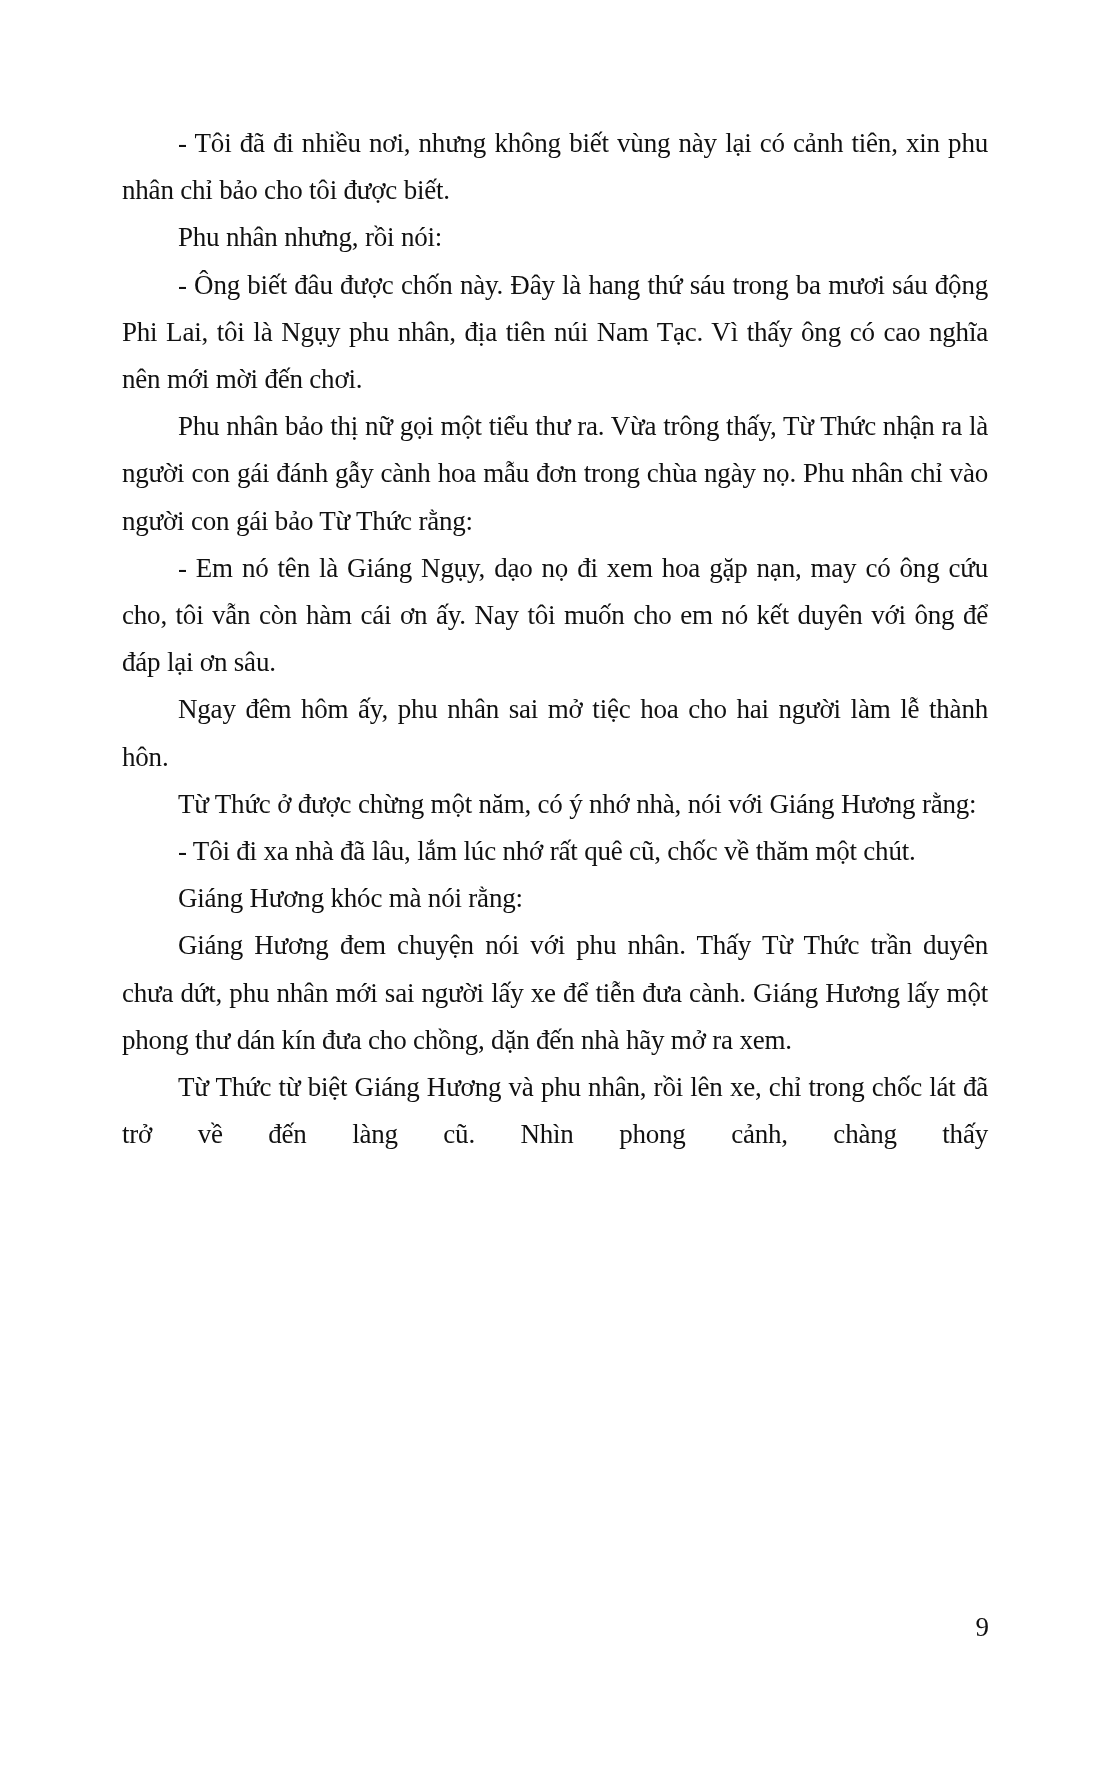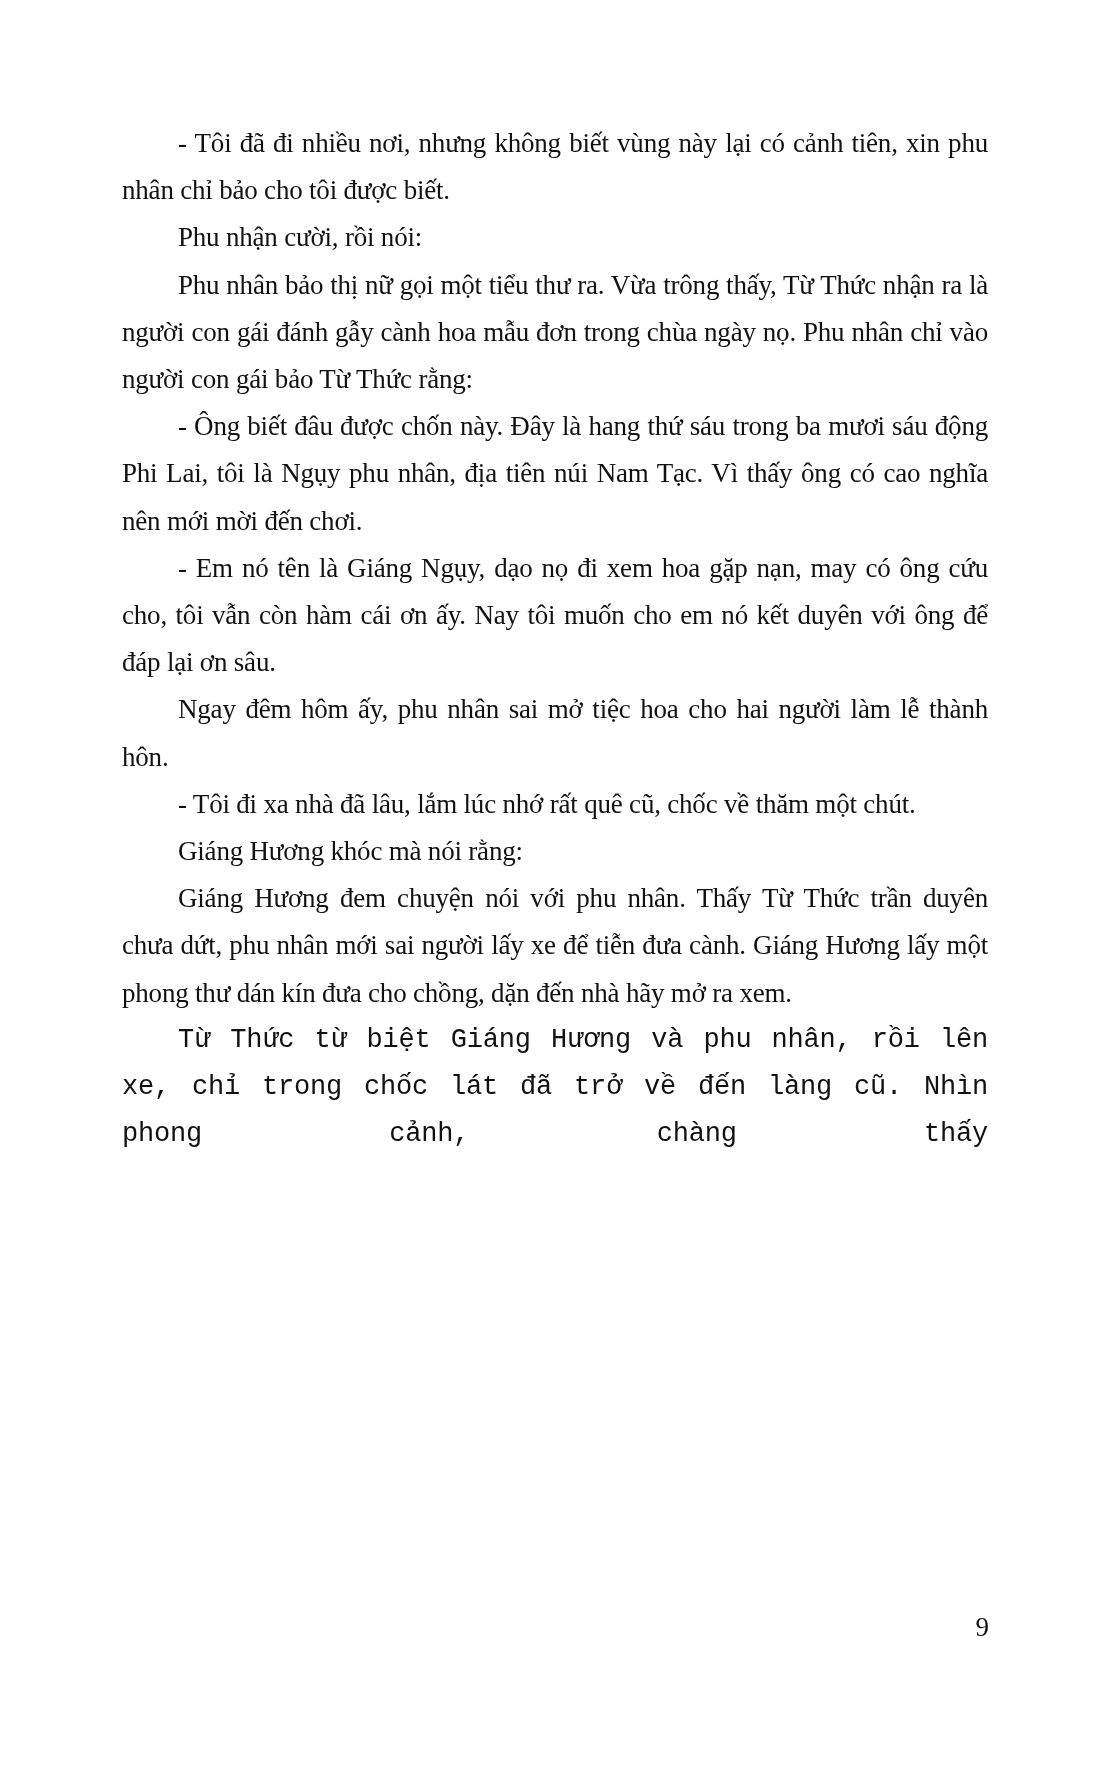--- a/index.html
+++ b/index.html
@@ -32,42 +32,42 @@
     .para {
       margin: 0;
       font-size: 27px;
       line-height: 47.2px;
       text-align: justify;
       text-indent: 56px;
       letter-spacing: -0.2px;
     }
     .para.last-cut {
       text-align-last: justify;
-      font-family: Liberation Mono, monospace;
     }
     .page-number {
       position: absolute;
       left: 955px;
       top: 1612px;
       width: 30px;
       text-align: right;
       font-size: 27px;
       line-height: 30px;
     }
   </style>
 </head>
 <body>
 
 <div class="page">
   <div class="text-block">
     <p class="para">- Tôi đã đi nhiều nơi, nhưng không biết vùng này lại có cảnh tiên, xin phu nhân chỉ bảo cho tôi được biết.</p>
-    <p class="para">Phu nhận cười, rồi nói:</p>
+    <p class="para">Phu nhân nhưng, rồi nói:</p>
+    <p class="para">- Ông biết đâu được chốn này. Đây là hang thứ sáu trong ba mươi sáu động Phi Lai, tôi là Ngụy phu nhân, địa tiên núi Nam Tạc. Vì thấy ông có cao nghĩa nên mới mời đến chơi.</p>
     <p class="para">Phu nhân bảo thị nữ gọi một tiểu thư ra. Vừa trông thấy, Từ Thức nhận ra là người con gái đánh gẫy cành hoa mẫu đơn trong chùa ngày nọ. Phu nhân chỉ vào người con gái bảo Từ Thức rằng:</p>
-    <p class="para">- Ông biết đâu được chốn này. Đây là hang thứ sáu trong ba mươi sáu động Phi Lai, tôi là Ngụy phu nhân, địa tiên núi Nam Tạc. Vì thấy ông có cao nghĩa nên mới mời đến chơi.</p>
     <p class="para">- Em nó tên là Giáng Ngụy, dạo nọ đi xem hoa gặp nạn, may có ông cứu cho, tôi vẫn còn hàm cái ơn ấy. Nay tôi muốn cho em nó kết duyên với ông để đáp lại ơn sâu.</p>
     <p class="para">Ngay đêm hôm ấy, phu nhân sai mở tiệc hoa cho hai người làm lễ thành hôn.</p>
+    <p class="para">Từ Thức ở được chừng một năm, có ý nhớ nhà, nói với Giáng Hương rằng:</p>
     <p class="para">- Tôi đi xa nhà đã lâu, lắm lúc nhớ rất quê cũ, chốc về thăm một chút.</p>
     <p class="para">Giáng Hương khóc mà nói rằng:</p>
     <p class="para">Giáng Hương đem chuyện nói với phu nhân. Thấy Từ Thức trần duyên chưa dứt, phu nhân mới sai người lấy xe để tiễn đưa cành. Giáng Hương lấy một phong thư dán kín đưa cho chồng, dặn đến nhà hãy mở ra xem.</p>
     <p class="para last-cut">Từ Thức từ biệt Giáng Hương và phu nhân, rồi lên xe, chỉ trong chốc lát đã trở về đến làng cũ. Nhìn phong cảnh, chàng thấy</p>
   </div>
   <div class="page-number">9</div>
 </div>
 
 </body></html>

